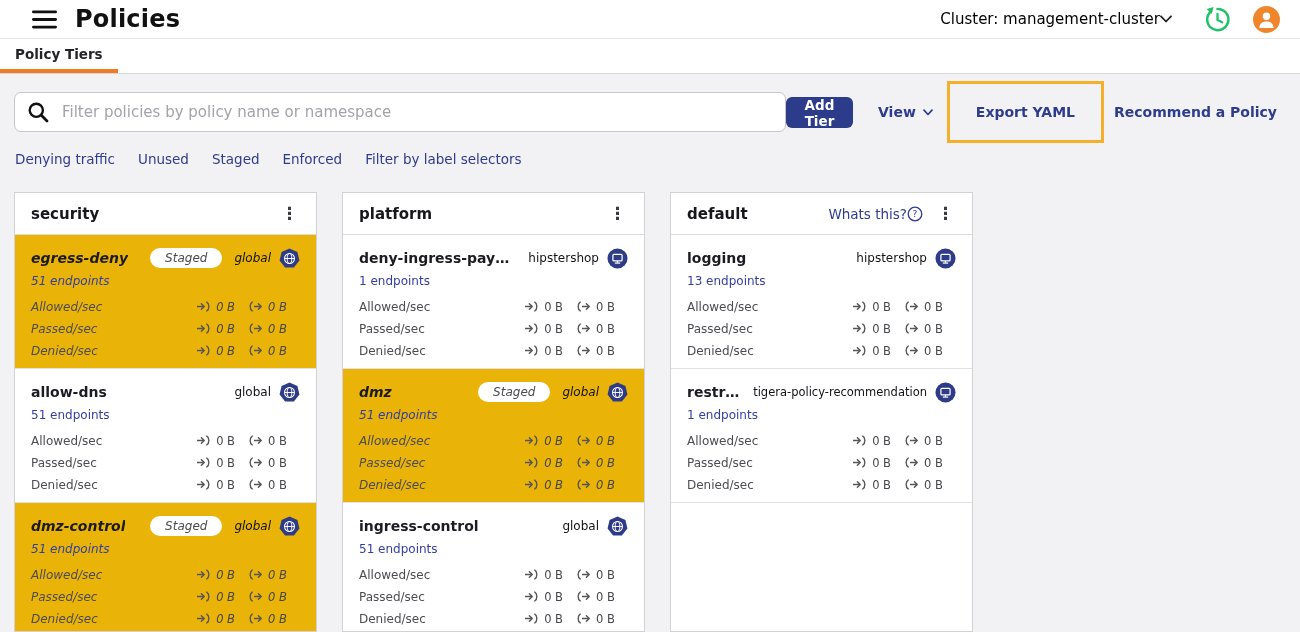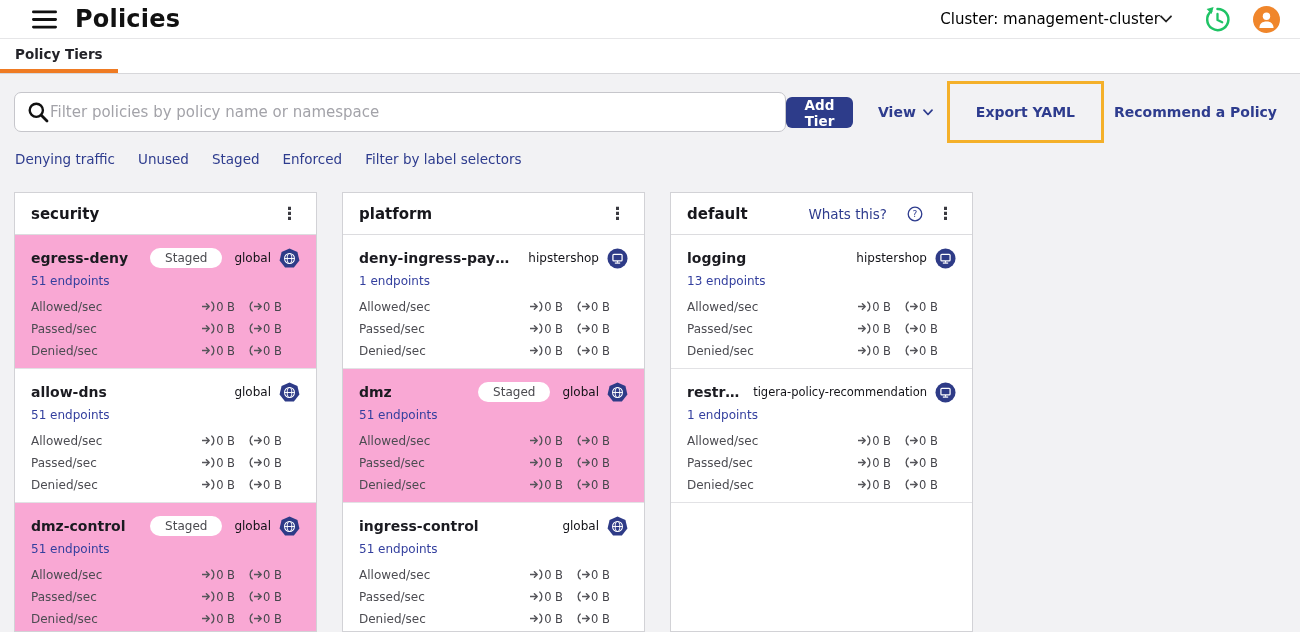--- a/index.html
+++ b/index.html
@@ -30,21 +30,21 @@
   .tab{ display:flex; align-items:center; padding:0 15px; font-size:13.5px; font-weight:700; cursor:pointer; }
   .tab.active{ color:#232329; border-bottom:4px solid #ef7b23; }
   .tab.inactive{ color:#b3b3b8; }
   
   .toolbar{
     position:absolute; top:89px; left:14px; width:1263px; height:46px;
     display:flex; align-items:center;
   }
   .searchbox{
     width:813px; height:40px; background:#fff; border:1px solid #c6c6cb; border-radius:7px;
-    display:flex; align-items:center; padding:0 12px; gap:1px;
+    display:flex; align-items:center; padding:0 12px; gap:13px;
   }
   .searchbox input{
     border:none; outline:none; flex:1; font-size:15px; color:#333;
     font-family:"DejaVu Sans","Liberation Sans",sans-serif; background:transparent;
   }
   .searchbox input::placeholder{ color:#a3a3a9; }
   .tb-right{ display:flex; align-items:center; margin-left:auto;justify-content:flex-end; }
   .btn-primary{
     background:#2d3c8a; color:#fff; font-size:13.5px; font-weight:600;
     border:none; border-radius:6px; height:31px; padding:0 15px; cursor:pointer;
@@ -67,42 +67,42 @@
   .board{ position:absolute; top:192px; left:14px; display:flex; gap:25px; }
   .tier{
     width:303px; height:440px; background:#fff; border:1px solid #d2d2d6; overflow:hidden;
   }
   .tier-head{
     height:42px; display:flex; align-items:center; padding:0 16px; background:#fff;
     border-bottom:1px solid #dcdcdf;
   }
   .tier-name{ font-size:15px; font-weight:700; color:#17171c; }
   .tier-head-right{ margin-left:auto; display:flex; align-items:center; gap:12px; }
-  .whats-this{ color:#2e3c8e; font-size:13.5px; font-weight:500; display:flex; align-items:center; gap:20px; cursor:pointer; }
+  .whats-this{ color:#2e3c8e; font-size:13.5px; font-weight:500; display:flex; align-items:center; gap:0; cursor:pointer; }
   .kebab{ font-size:17px; font-weight:700; color:#3a3a40; cursor:pointer; line-height:1; padding:2px 2px; }
   
   .card{ height:134px; padding:10px 16px 0 16px; border-bottom:1px solid #e2e2e5; background:#fff; cursor:pointer; }
-  .card.staged{ background:#f9a8d4; }
+  .card.staged{ background:#eab308;font-style:italic; }
   .card-top{ display:flex; align-items:center; height:26px; }
   .pname{
     font-size:14px; font-weight:700; color:#1b1b21;
     white-space:nowrap; overflow:hidden; text-overflow:ellipsis;
   }
   .pname.trunc{ max-width:186px; }
   .flex-sp{ flex:1; }
   .badge{
     background:#fff; border-radius:13px; padding:3px 15px; font-size:12px; color:#4a4a4f;
   }
   .scope{ font-size:12px; font-weight:500; color:#131318; margin-left:12px; white-space:nowrap; }
   .scope.small{ font-size:11.5px; }
   .scope-icon{ width:21px; height:21px; margin-left:8px; flex:none; display:flex; align-items:center; }
   .endpoints{ display:block; font-size:12px; color:#333f9e; margin-top:3px; height:19px; text-decoration:none; }
   .mrow{ display:flex; align-items:center; margin-top:5px; height:17px; }
   .mlabel{ font-size:12px; color:#4c4c52; flex:1; }
-  .io{ display:inline-flex; align-items:center; }
+  .io{ display:inline-flex; align-items:center; gap:5px; }
   .io2{ margin-left:13px; width:52px; justify-content:flex-start; }
   .ticon{ display:flex; align-items:center; }
   .mval{ font-size:11.5px; color:#46464c; white-space:nowrap; }
 </style>
 </head>
 <body>
 
 <div class="topbar">
   <span class="hamburger">
     <svg width="25" height="19" viewBox="0 0 25 19">

